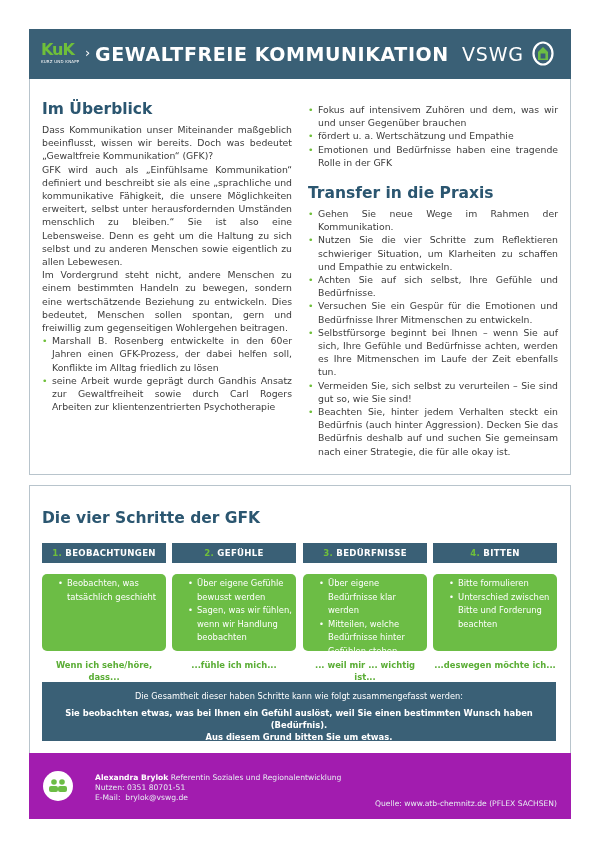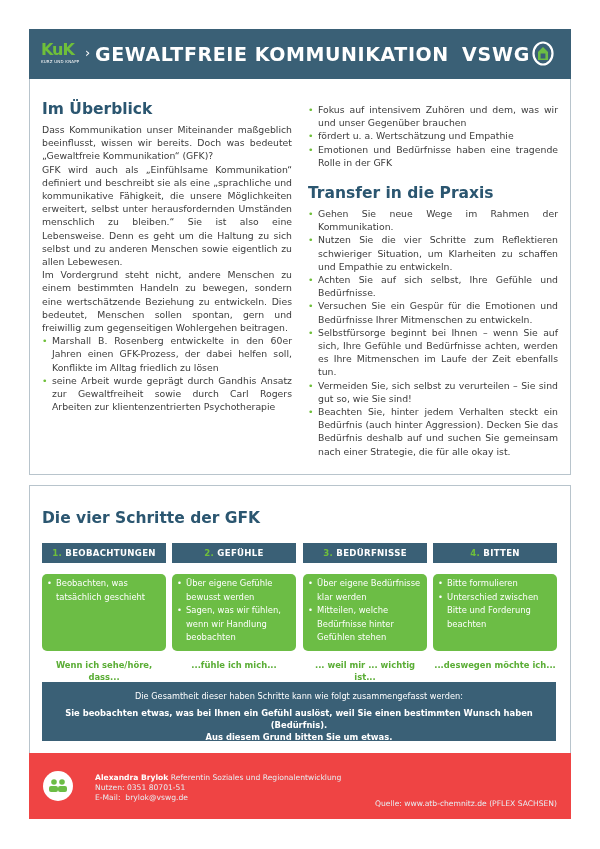--- a/index.html
+++ b/index.html
@@ -4,49 +4,49 @@
 <style>
   html, body { margin:0; padding:0; background:#ffffff; }
   body { width:600px; height:849px; position:relative; font-family:"DejaVu Sans", sans-serif; color:#333; overflow:hidden; }
   .page { position:absolute; left:29px; top:29px; width:542px; height:790px; }
   .header { position:absolute; left:0; top:0; width:542px; height:50px; background:#3a6076; }
   .kuk { position:absolute; left:12px; top:14px; width:48px; height:22px; }
   .kuk-big { position:absolute; left:0; top:-2px; font-family:"DejaVu Sans", sans-serif; font-weight:bold; font-size:16px; color:#6fbf3a; letter-spacing:-1px; line-height:18px; }
   .kuk-small { position:absolute; left:0; top:16px; font-size:4px; color:#fff; letter-spacing:0.2px; white-space:nowrap; line-height:5px; }
   .kuk-chev { position:absolute; left:44px; top:2px; color:#fff; font-size:13px; line-height:16px; }
   .title { position:absolute; left:66px; top:13px; color:#fff; font-weight:bold; font-size:19px; letter-spacing:0.6px; line-height:24px; white-space:nowrap; }
-  .vswg { position:absolute; left:433px; top:13px; color:#fff; font-weight:bold; font-size:19px; letter-spacing:0.8px; line-height:24px; }
+  .vswg { position:absolute; left:433px; top:13px; color:#fff; font-weight:normal; font-size:19px; letter-spacing:0.8px; line-height:24px; }
   .vswg-logo { position:absolute; left:503px; top:12px; width:22px; height:25px; }
 
   .box1 { position:absolute; left:0; top:50px; width:540px; height:395px; border:1px solid #b8c4cc; border-top:none; background:#fff; }
   .col { position:absolute; top:0; width:250px; font-size:9.3px; line-height:13.2px; color:#3c3c3c; }
   .col.left { left:12px; top:20px; }
   .col.right { left:278px; top:20px; }
   h2 { margin:0; color:#2b5670; font-size:15.5px; line-height:20px; font-weight:bold; }
   .col p { margin:0; text-align:justify; }
   ul { margin:0; padding:0; list-style:none; }
   ul li { position:relative; padding-left:10px; text-align:justify; }
   ul li::before { content:"•"; position:absolute; left:0; top:0; color:#6fbf3a; }
   .spacer-h { height:6px; }
 
   .box2 { position:absolute; left:0; top:456px; width:540px; height:268px; border:1px solid #b8c4cc; border-bottom:none; background:#fff; }
   .box2 h2 { position:absolute; left:12px; top:22px; }
   .steps { position:absolute; left:12px; top:57px; width:516px; }
   .step-head { position:absolute; top:0; width:124px; height:20px; background:#3a6076; color:#fff; font-weight:bold; font-size:8.6px; line-height:20px; text-align:center; letter-spacing:0.3px; }
   .step-head .num { color:#6fbf3a; }
-  .step-body { position:absolute; top:31px; width:124px; height:77px; background:#6cbd45; border-radius:5px; color:#fff; font-size:8.4px; line-height:13.5px; box-sizing:border-box; padding:3px 4px 0 5px; }
+  .step-body { position:absolute; top:31px; width:124px; height:77px; background:#6cbd45; border-radius:5px; color:#fff; font-size:8.4px; line-height:13.5px; box-sizing:border-box; padding:3px 4px 0 16px; }
   .step-body ul li { text-align:left; padding-left:9px; }
   .step-body ul li::before { color:#fff; }
   .step-foot { position:absolute; top:116px; width:124px; text-align:center; color:#5aad35; font-weight:bold; font-size:8.4px; line-height:12px; }
 
   .summary { position:absolute; left:12px; top:196px; width:514px; height:59px; background:#3a6076; color:#fff; text-align:center; }
   .sum1 { font-size:8.2px; line-height:12px; margin-top:8px; }
   .sum2 { font-size:8.4px; line-height:12px; font-weight:bold; margin-top:5px; }
 
-  .footer { position:absolute; left:0; top:724px; width:542px; height:66px; background:#ef4444; color:#fff; }
+  .footer { position:absolute; left:0; top:724px; width:542px; height:66px; background:#a21caf; color:#fff; }
   .avatar { position:absolute; left:14px; top:18px; width:30px; height:30px; border-radius:50%; background:#fff; }
   .contact { position:absolute; left:66px; top:20px; font-size:7.6px; line-height:10px; color:#e7eef2; }
   .contact .name { font-weight:bold; color:#fff; }
   .source { position:absolute; right:14px; top:46px; font-size:7.6px; line-height:10px; color:#e7eef2; }
 </style>
 </head>
 <body>
 
 <div class="page">
 

